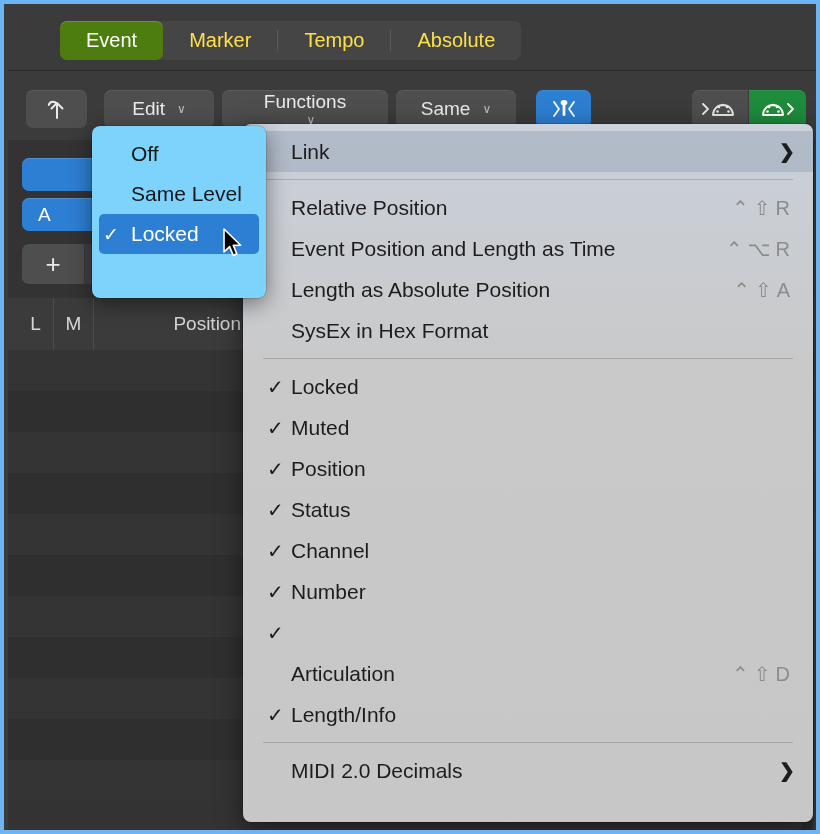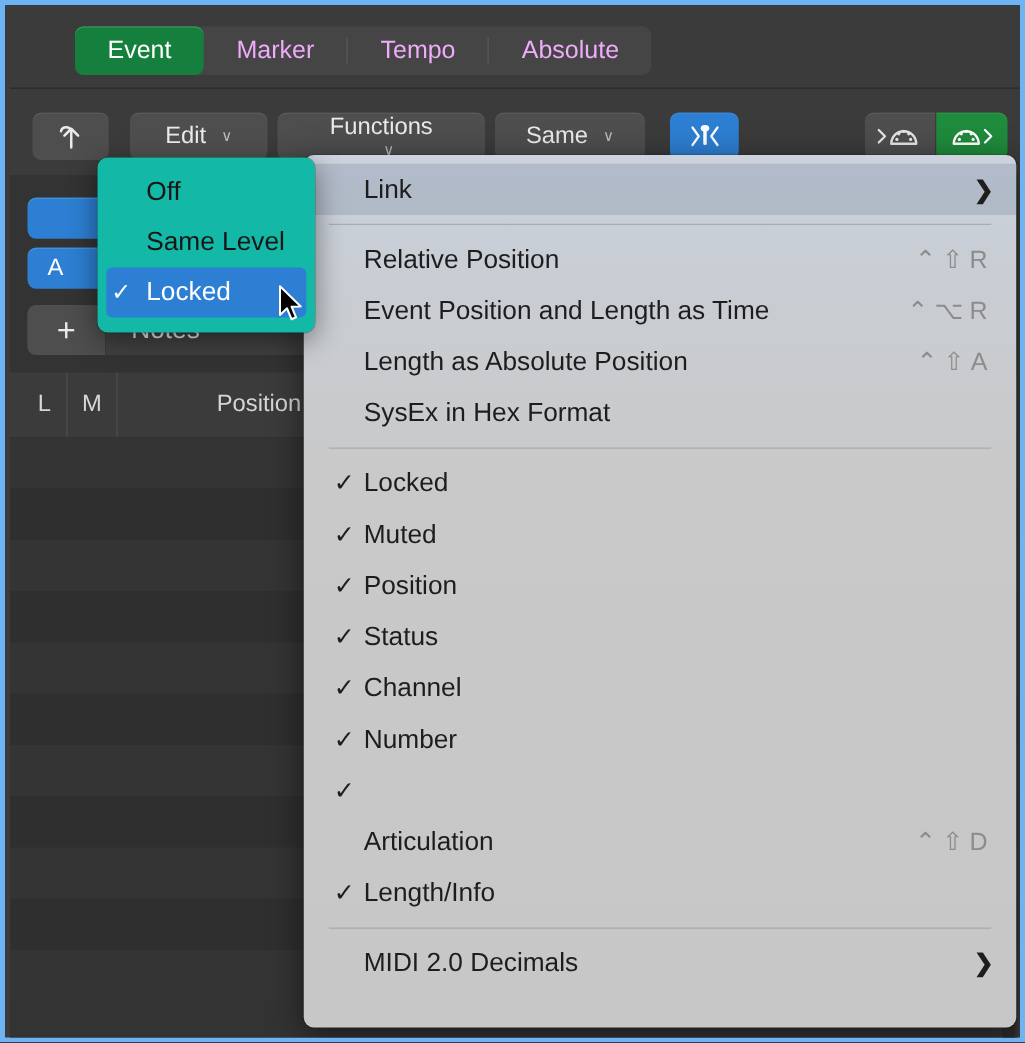--- a/index.html
+++ b/index.html
@@ -42,28 +42,28 @@
     display: flex;
     align-items: stretch;
     background: #454545;
     border-radius: 7px;
   }
   .tab {
     display: flex;
     align-items: center;
     justify-content: center;
     font-size: 20px;
-    color: #f0abfc;
+    color: #fde047;
     padding: 0 26px;
     border-radius: 7px;
     position: relative;
     white-space: nowrap;
   }
   .tab.active {
-    background: #15803d;
+    background: #4d7c0f;
     color: #ffffff;
     box-shadow: inset 0 1px 0 rgba(255,255,255,.18);
   }
   .tab-sep {
     width: 1px;
     background: #5a5a5a;
     margin: 9px 0;
   }
 
   
@@ -256,23 +256,23 @@
   }
   .m-sep {
     height: 1px;
     background: rgba(0,0,0,.16);
     margin: 7px 20px 7px 20px;
   }
 
   
   .submenu {
     position: absolute;
-    left: 74px; top: 122px;
-    width: 174px; height: 140px;
-    background: #14b8a6;
+    left: 88px; top: 122px;
+    width: 174px; height: 172px;
+    background: #7dd3fc;
     border-radius: 8px;
     box-shadow: 0 6px 22px rgba(0,0,0,.45), 0 0 0 0.5px rgba(0,0,0,.25);
     padding: 8px 7px;
     box-sizing: border-box;
   }
   .smi {
     height: 40px;
     display: flex;
     align-items: center;
     font-size: 21px;

